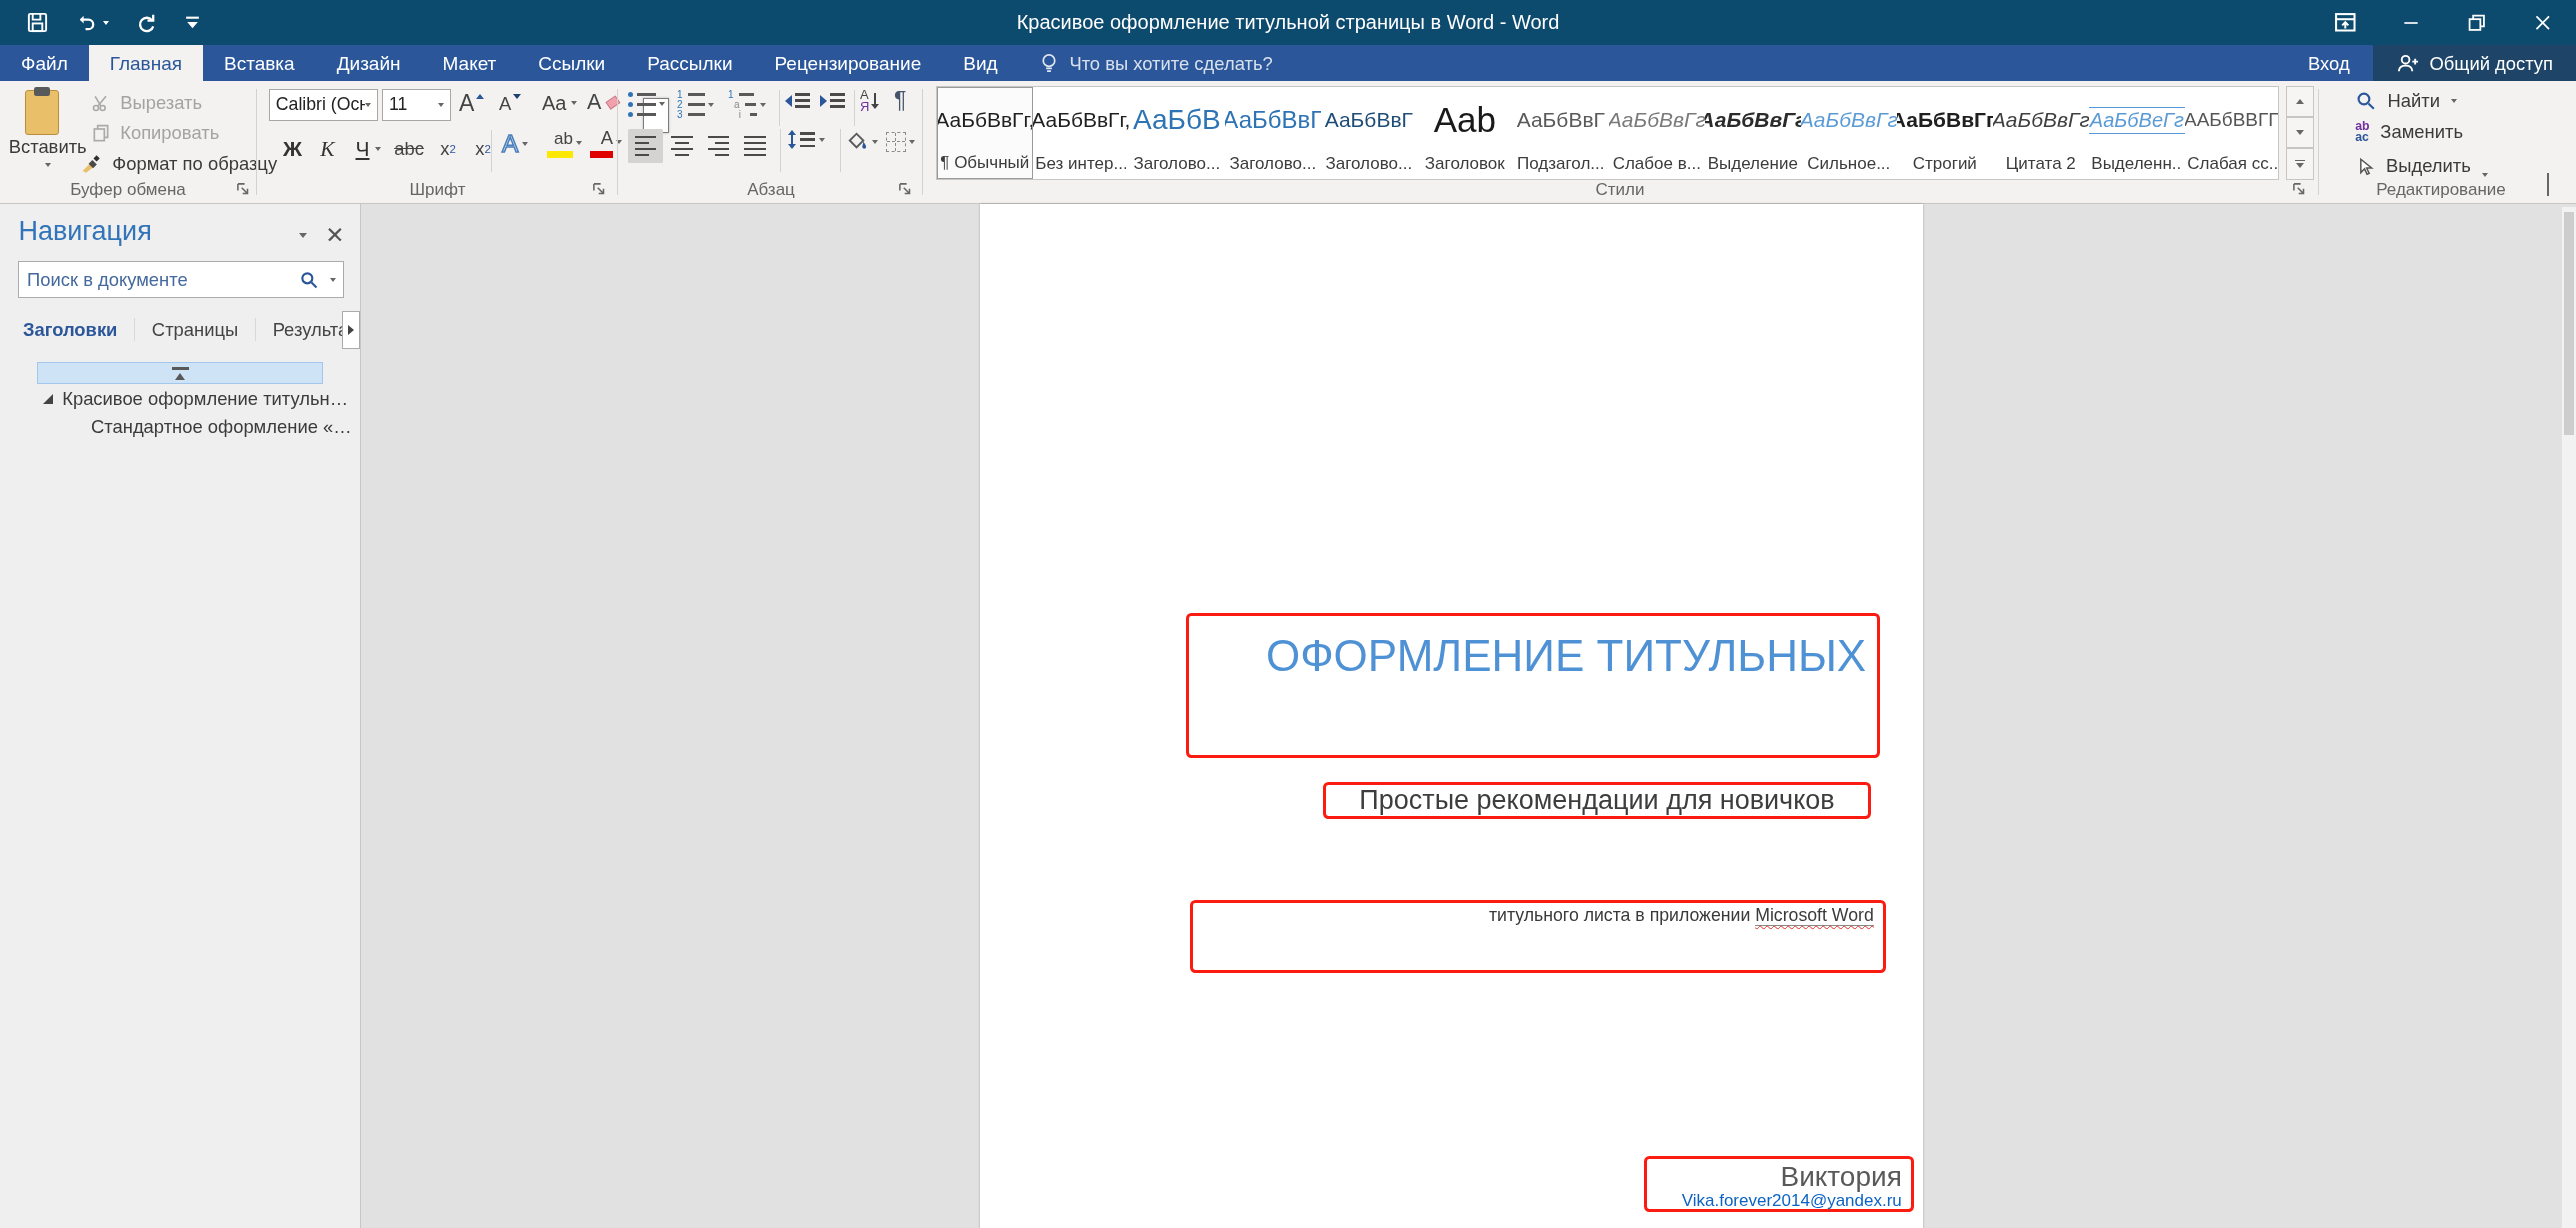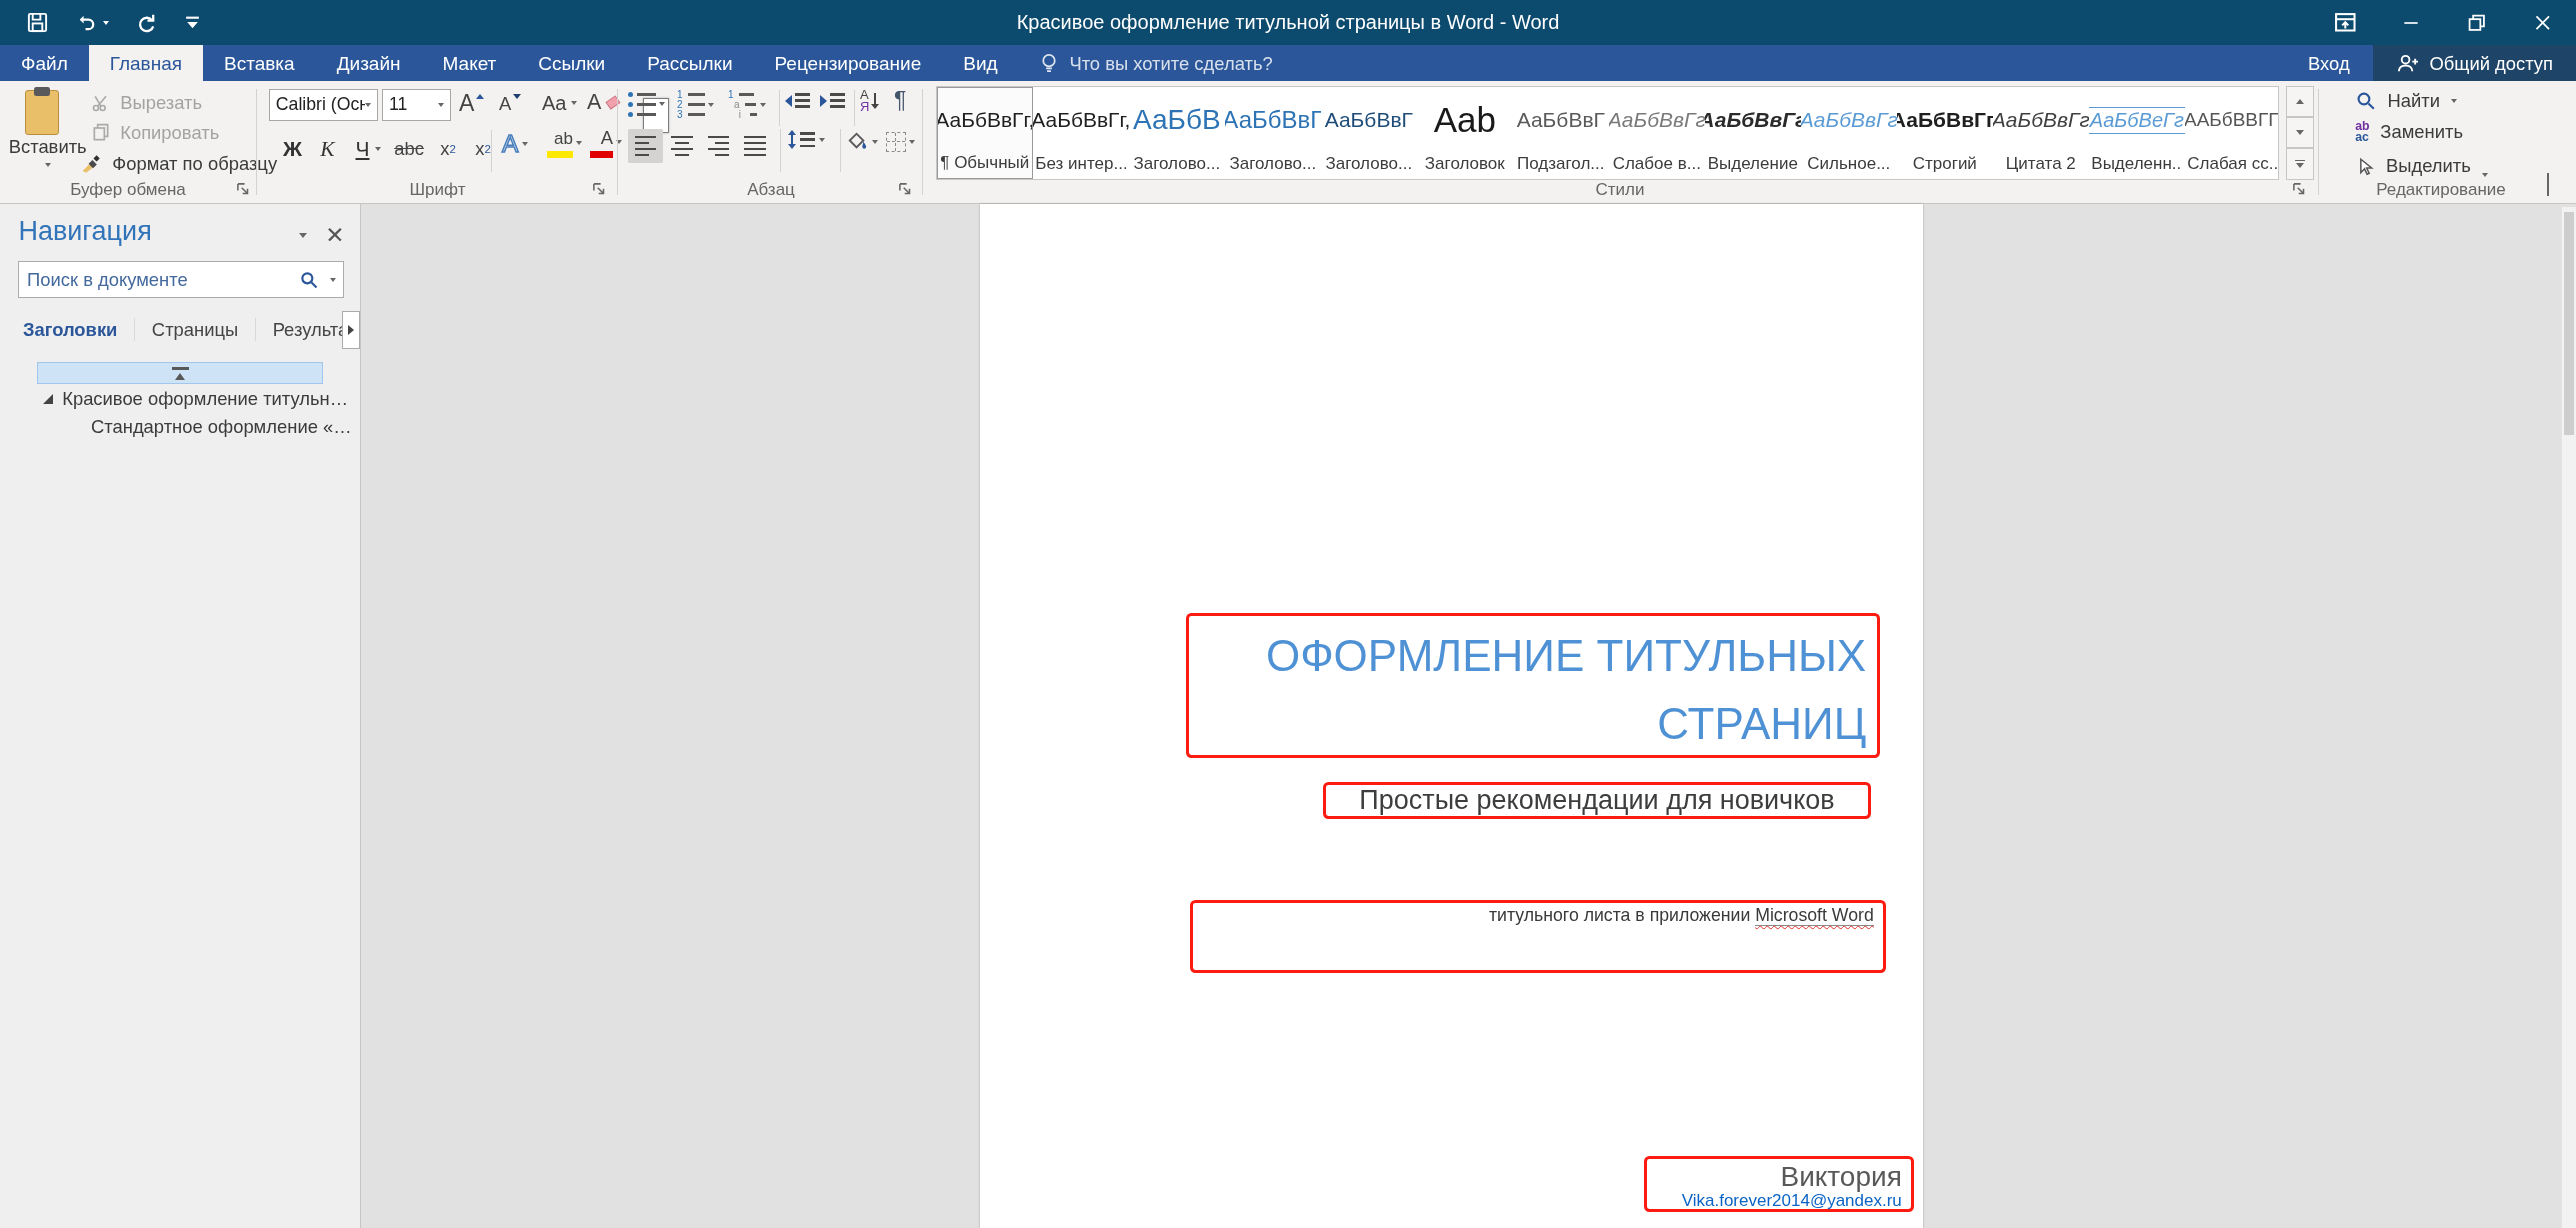--- a/index.html
+++ b/index.html
@@ -242,21 +242,21 @@
     <div class="rbtn-row ghost" style="left:91px;top:10.8px;">
       <span class="ic">
         <svg width="20" height="20" viewBox="0 0 24 24" fill="none" stroke="#aaa" stroke-width="2">
           <circle cx="6" cy="18" r="3"></circle>
             <circle cx="14" cy="18" r="3"></circle>
             <path d="M8 16 L18 4 M12 16 L5 4"></path>
         </svg>
       </span>
       <span>Вырезать</span>
     </div>
-    <div class="rbtn-row ghost" style="left:91px;top:41px;">
+    <div class="rbtn-row ghost" style="left:91px;top:41px;align-items:flex-end;">
       <span class="ic">
         <svg width="20" height="20" viewBox="0 0 24 24" fill="none" stroke="#aaa" stroke-width="2">
           <rect x="4" y="6" width="12" height="14"></rect>
             <path d="M8 6 V2 h12 v14 h-4"></path>
         </svg>
       </span>
       <span>Копировать</span>
     </div>
     <div class="rbtn-row" style="left:80px;top:72px;">
       <span class="ic">
@@ -690,21 +690,20 @@
   </div>
   <div class="nav-item" style="left:91px;top:212px;width:261px;">
     <span style="overflow:hidden;text-overflow:ellipsis;">Стандартное оформление «обл...</span>
   </div>
 </div>
 
 <div class="canvas">
   <div class="page">
     <div class="redbox doc-title">
       <div>ОФОРМЛЕНИЕ ТИТУЛЬНЫХ</div>
-      <div>СТРАНИЦ</div>
     </div>
     <div class="redbox doc-subtitle">
       <span>Простые рекомендации для новичков</span>
     </div>
     <div class="redbox doc-annot">
       <div class="annot-body">
         <span>титульного листа в приложении </span><span class="spell-err">Microsoft Word</span>
       </div>
     </div>
     <div class="redbox doc-author">

